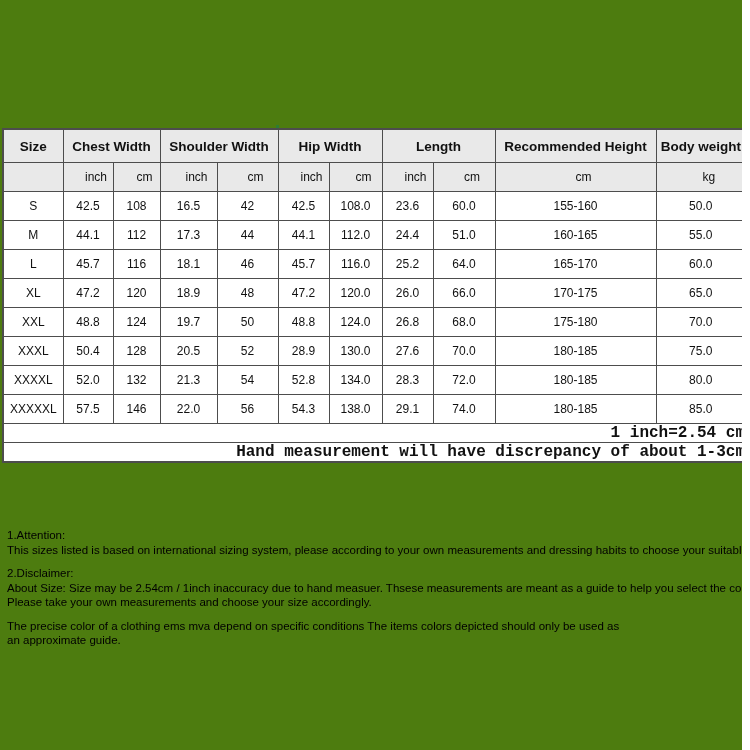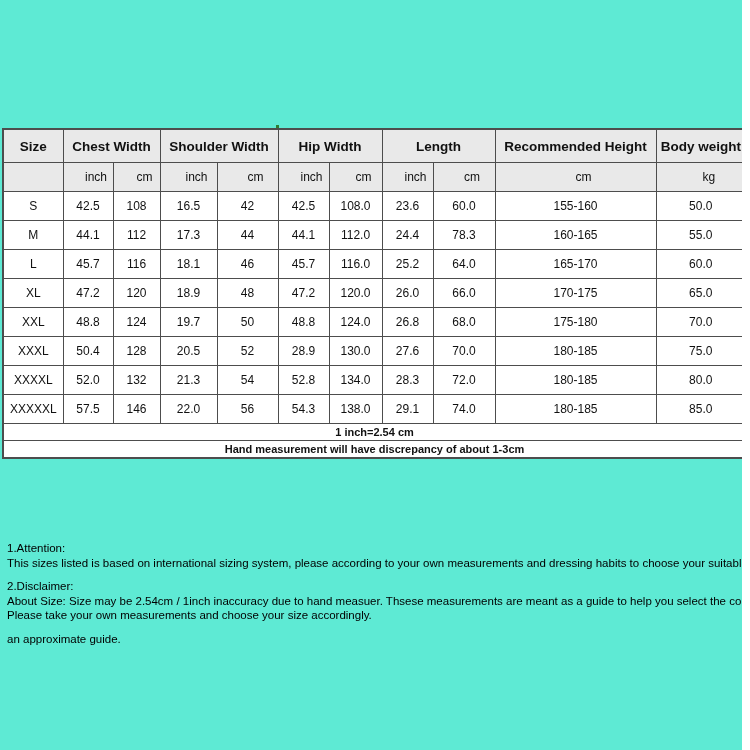--- a/index.html
+++ b/index.html
@@ -5,21 +5,21 @@
   html, body {
     margin: 0;
     padding: 0;
     background: #ffffff;
     font-family: "Liberation Sans", sans-serif;
   }
   .page {
     position: relative;
     width: 742px;
     height: 750px;
-    background: #5eead4;
+    background: #4d7c0f;
     overflow: hidden;
   }
   .chart-wrap {
     position: absolute;
     top: 128px;
     left: 2px;
   }
   table.size-chart {
     border-collapse: collapse;
     table-layout: fixed;
@@ -48,38 +48,39 @@
     font-size: 12px;
     height: 28px;
     padding-left: 16px;
   }
   tbody.data-rows td {
     font-size: 12px;
     height: 28px;
     background: #ffffff;
   }
   tr.note-row td {
-    font-family: Liberation Sans, sans-serif;
+    font-family: Liberation Mono, monospace;
     font-weight: bold;
-    font-size: 11px;
+    font-size: 16px;
     height: 16px;
     background: #ffffff;
+    text-align: right;
   }
   .green-artifact {
     position: absolute;
     left: 276px;
     top: 125px;
     width: 3px;
     height: 5px;
     background: #2e7d32;
   }
   .bottom-text {
     position: absolute;
     left: 7px;
-    top: 541px;
+    top: 528px;
     width: 743px;
     font-size: 11.5px;
     line-height: 14.5px;
     color: #000000;
   }
   .note-block { margin: 0 0 9px 0; }
   .note-block div { white-space: nowrap; }
 </style>
 </head>
 <body>
@@ -143,21 +144,21 @@
           </tr>
           <tr>
             <td>M</td>
             <td>44.1</td>
             <td>112</td>
             <td>17.3</td>
             <td>44</td>
             <td>44.1</td>
             <td>112.0</td>
             <td>24.4</td>
-            <td>78.3</td>
+            <td>51.0</td>
             <td>160-165</td>
             <td>55.0</td>
           </tr>
           <tr>
             <td>L</td>
             <td>45.7</td>
             <td>116</td>
             <td>18.1</td>
             <td>46</td>
             <td>45.7</td>
@@ -248,17 +249,18 @@
     <div class="note-block">
       <div>1.Attention:</div>
       <div>This sizes listed is based on international sizing system, please according to your own measurements and dressing habits to choose your suitable size.</div>
     </div>
     <div class="note-block">
       <div>2.Disclaimer:</div>
       <div>About Size: Size may be 2.54cm / 1inch inaccuracy due to hand measuer. Thsese measurements are meant as a guide to help you select the correct size.</div>
       <div>Please take your own measurements and choose your size accordingly.</div>
     </div>
     <div class="note-block">
+      <div>The precise color of a clothing ems mva depend on specific conditions The items colors depicted should only be used as</div>
       <div>an approximate guide.</div>
     </div>
   </div>
 
 </div>
 
 </body></html>

